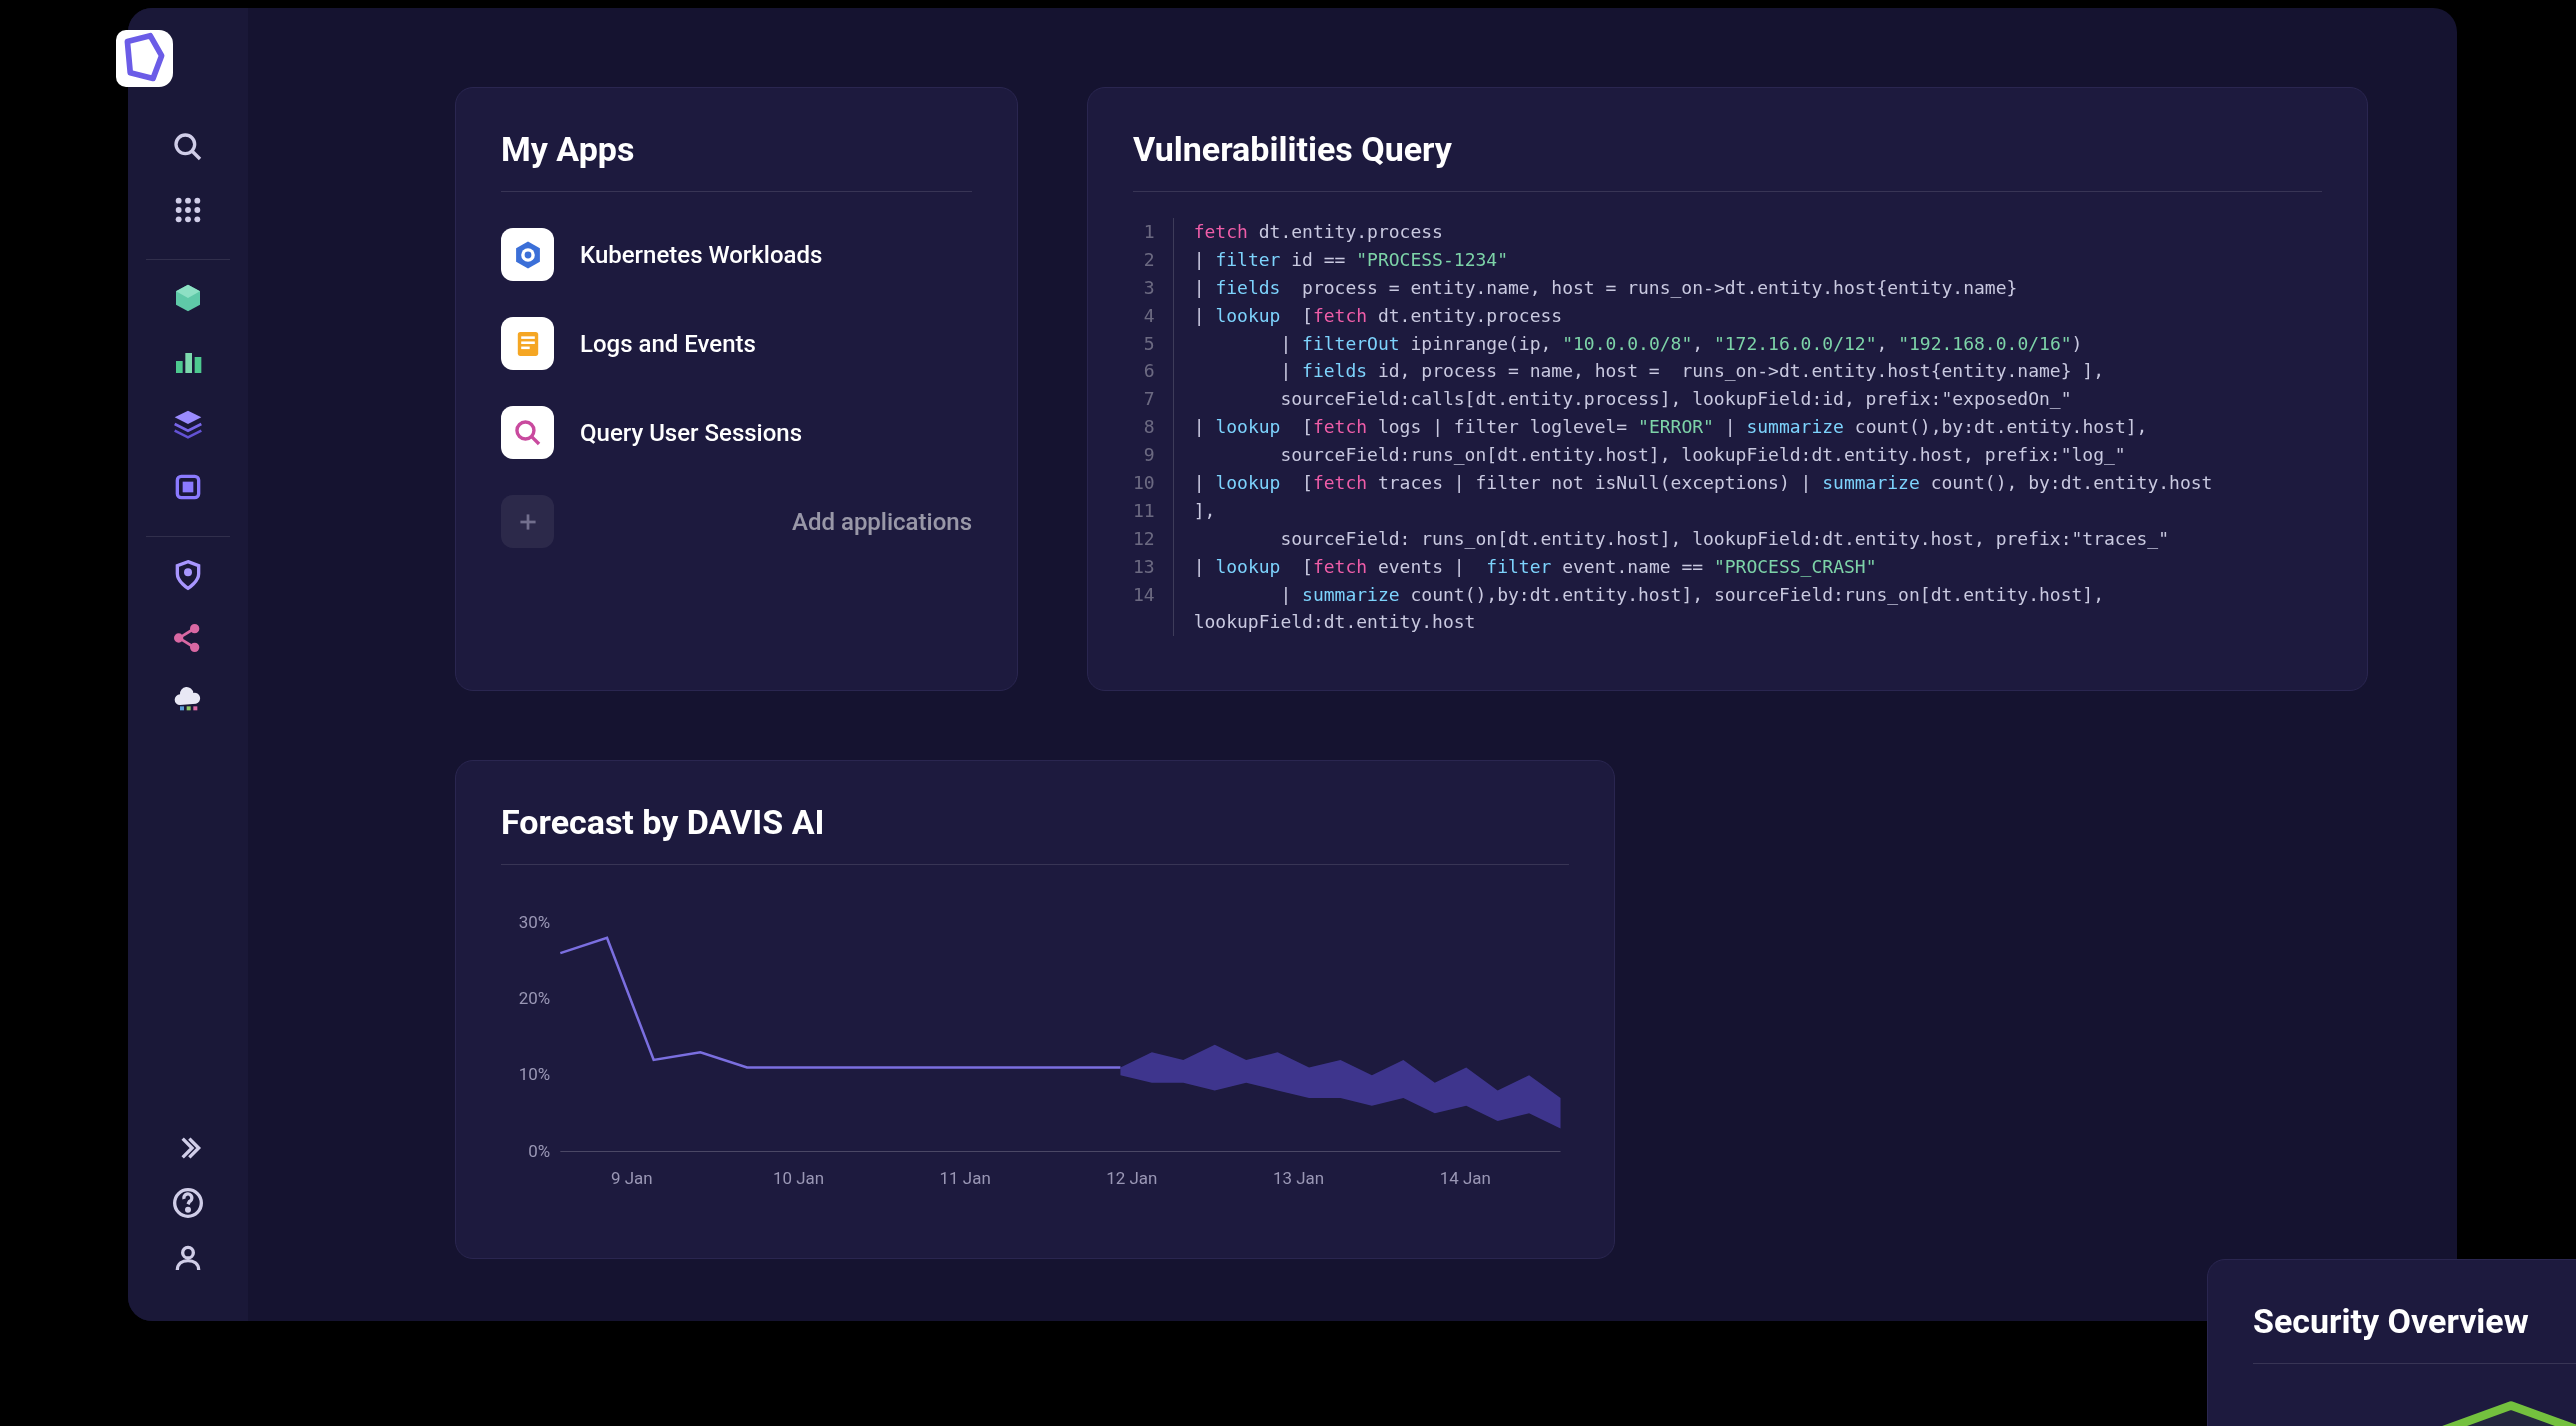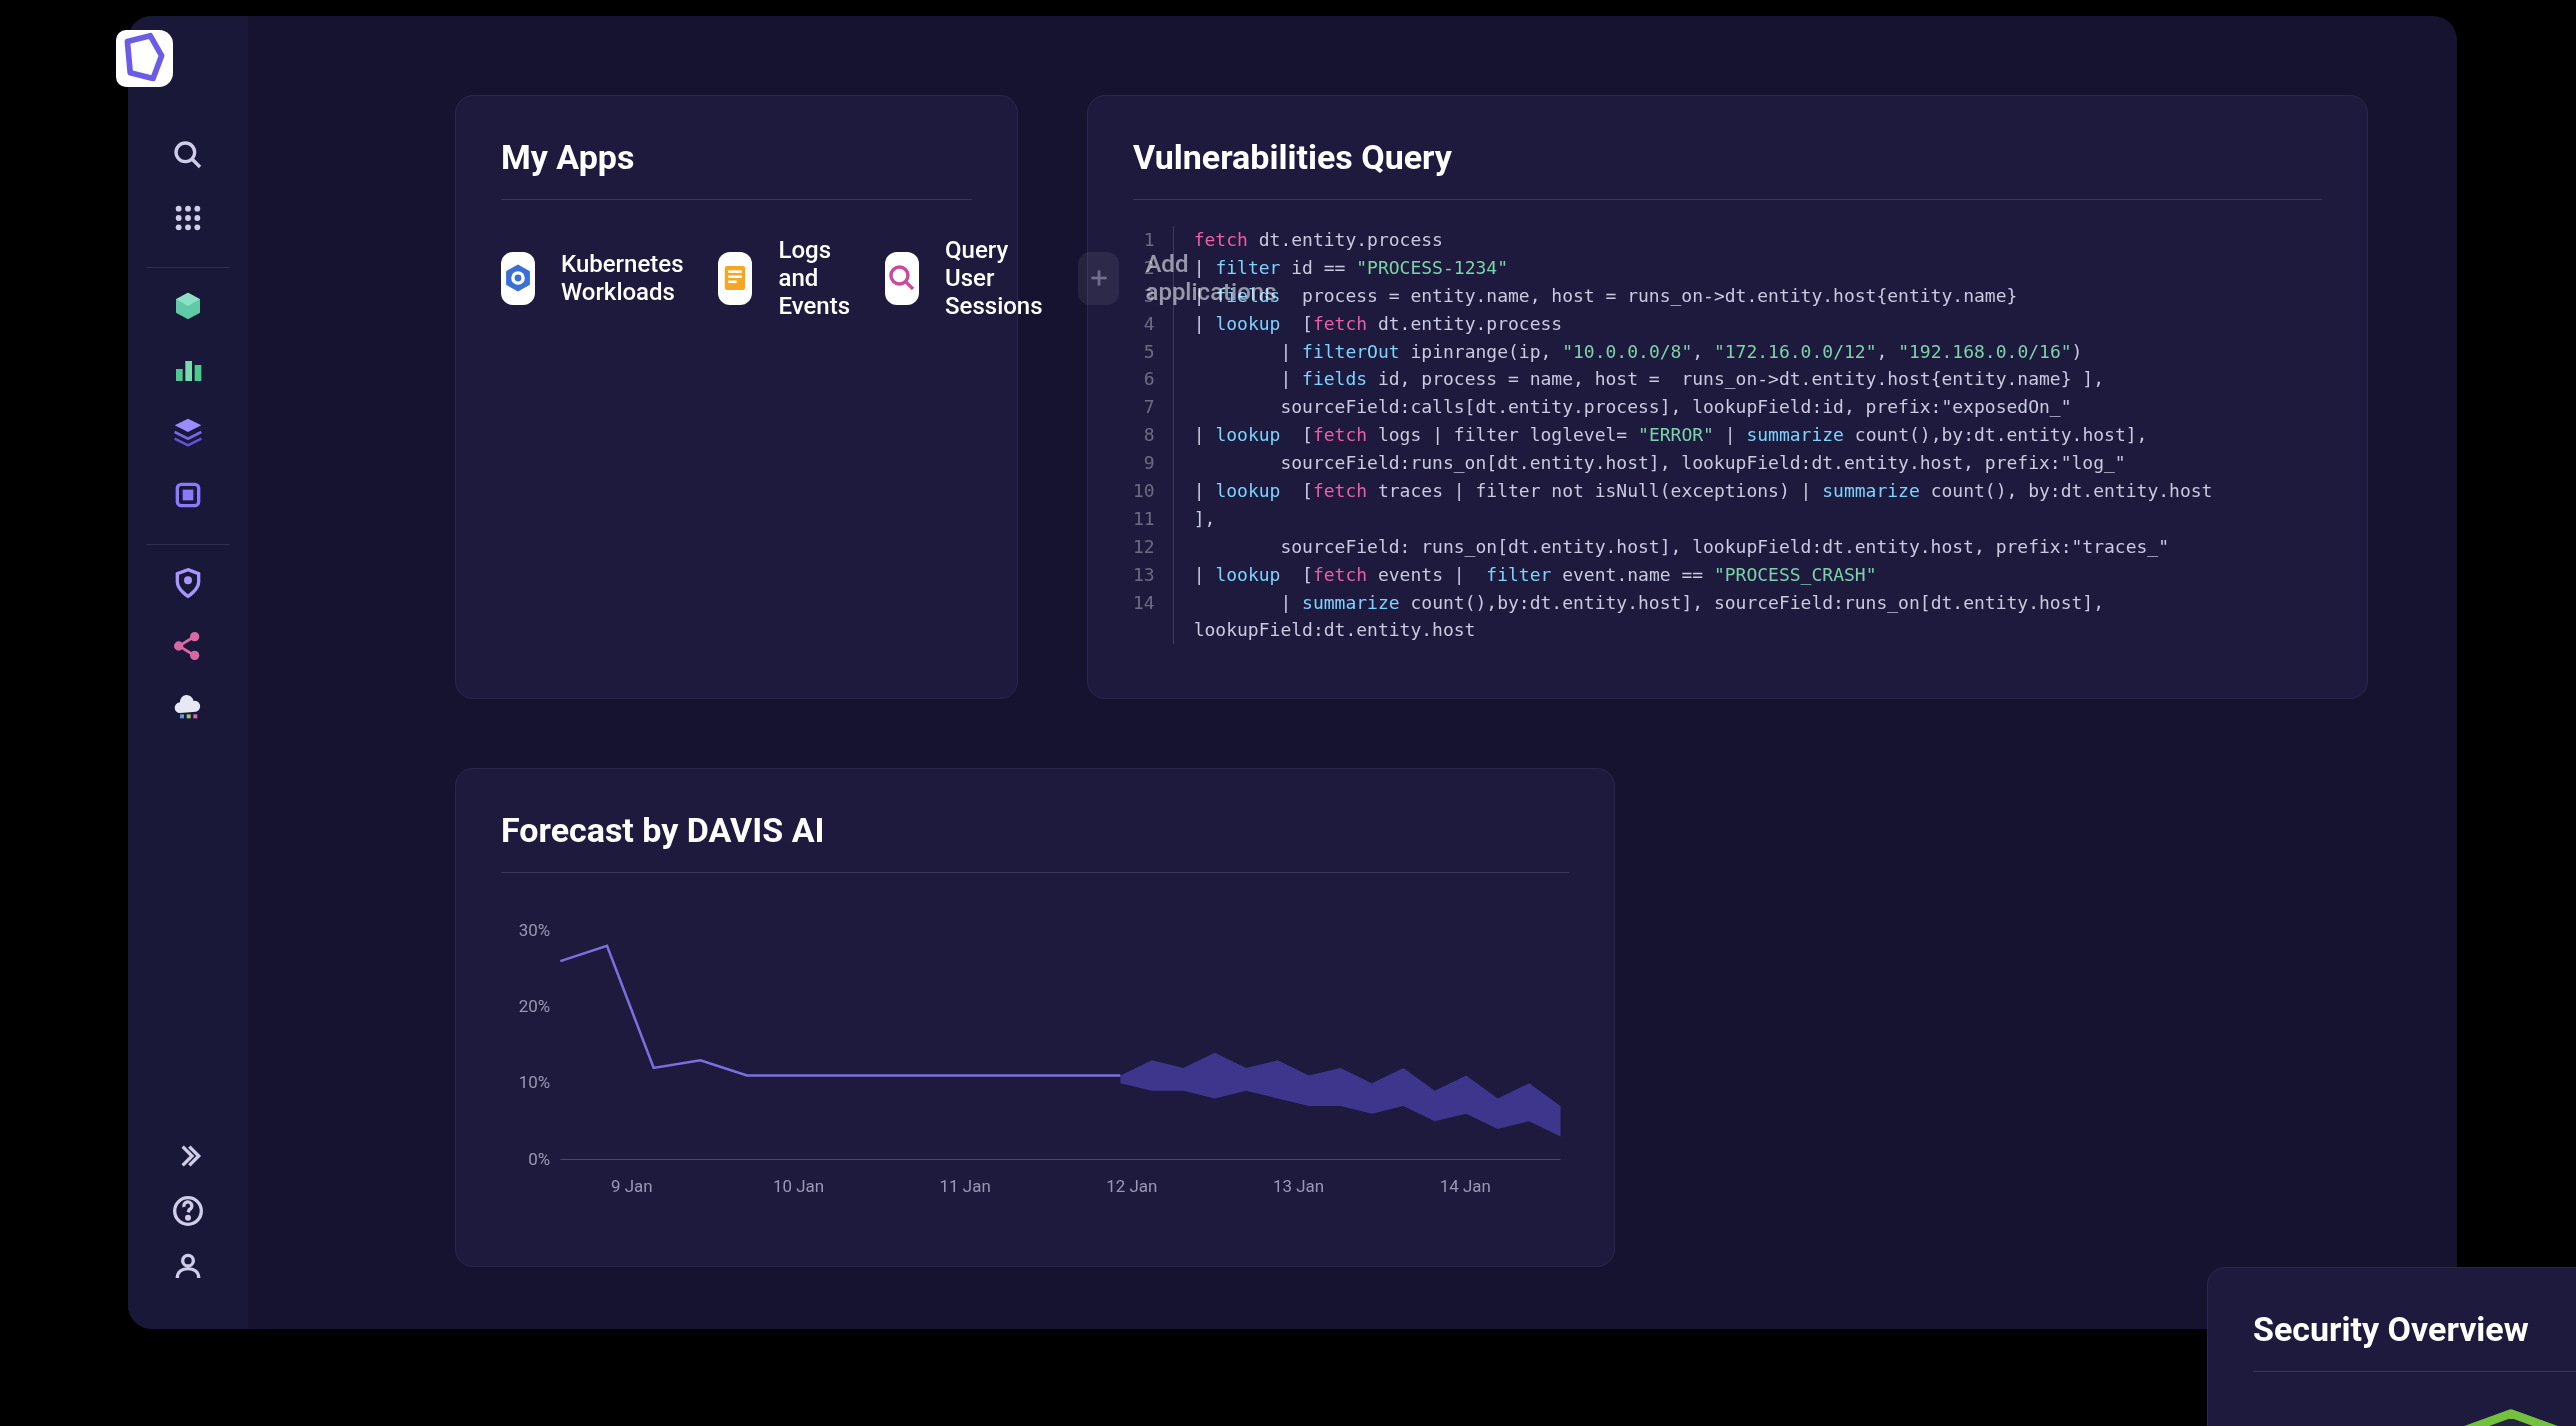--- a/index.html
+++ b/index.html
@@ -8,21 +8,21 @@
   font-family: -apple-system, BlinkMacSystemFont, "Segoe UI", Roboto, sans-serif;
   color: #fff;
   width: 2576px;
   height: 1426px;
   overflow: hidden;
   position: relative;
 }
 .app-window {
   position: absolute;
   left: 128px;
-  top: 16px;
+  top: 8px;
   width: 2329px;
   height: 1313px;
   background: #151330;
   border-radius: 24px;
   display: flex;
   box-shadow: 0 39px 118px rgba(0,0,0,0.6);
 }
 .sidebar {
   width: 120px;
   background: #1a1838;
@@ -87,21 +87,21 @@
 .panel-title {
   font-size: 34px;
   font-weight: 700;
   margin-bottom: 22px;
 }
 .panel hr {
   border: none;
   border-top: 1px solid rgba(255,255,255,0.12);
   margin-bottom: 26px;
 }
-.app-list { display: flex; flex-direction: row; gap: 16px; }
+.app-list { display: flex; flex-direction: column; gap: 16px; }
 .app-item {
   display: flex;
   align-items: center;
   gap: 26px;
   padding: 10px 0;
   cursor: pointer;
 }
 .app-icon {
   width: 53px;
   height: 53px;

